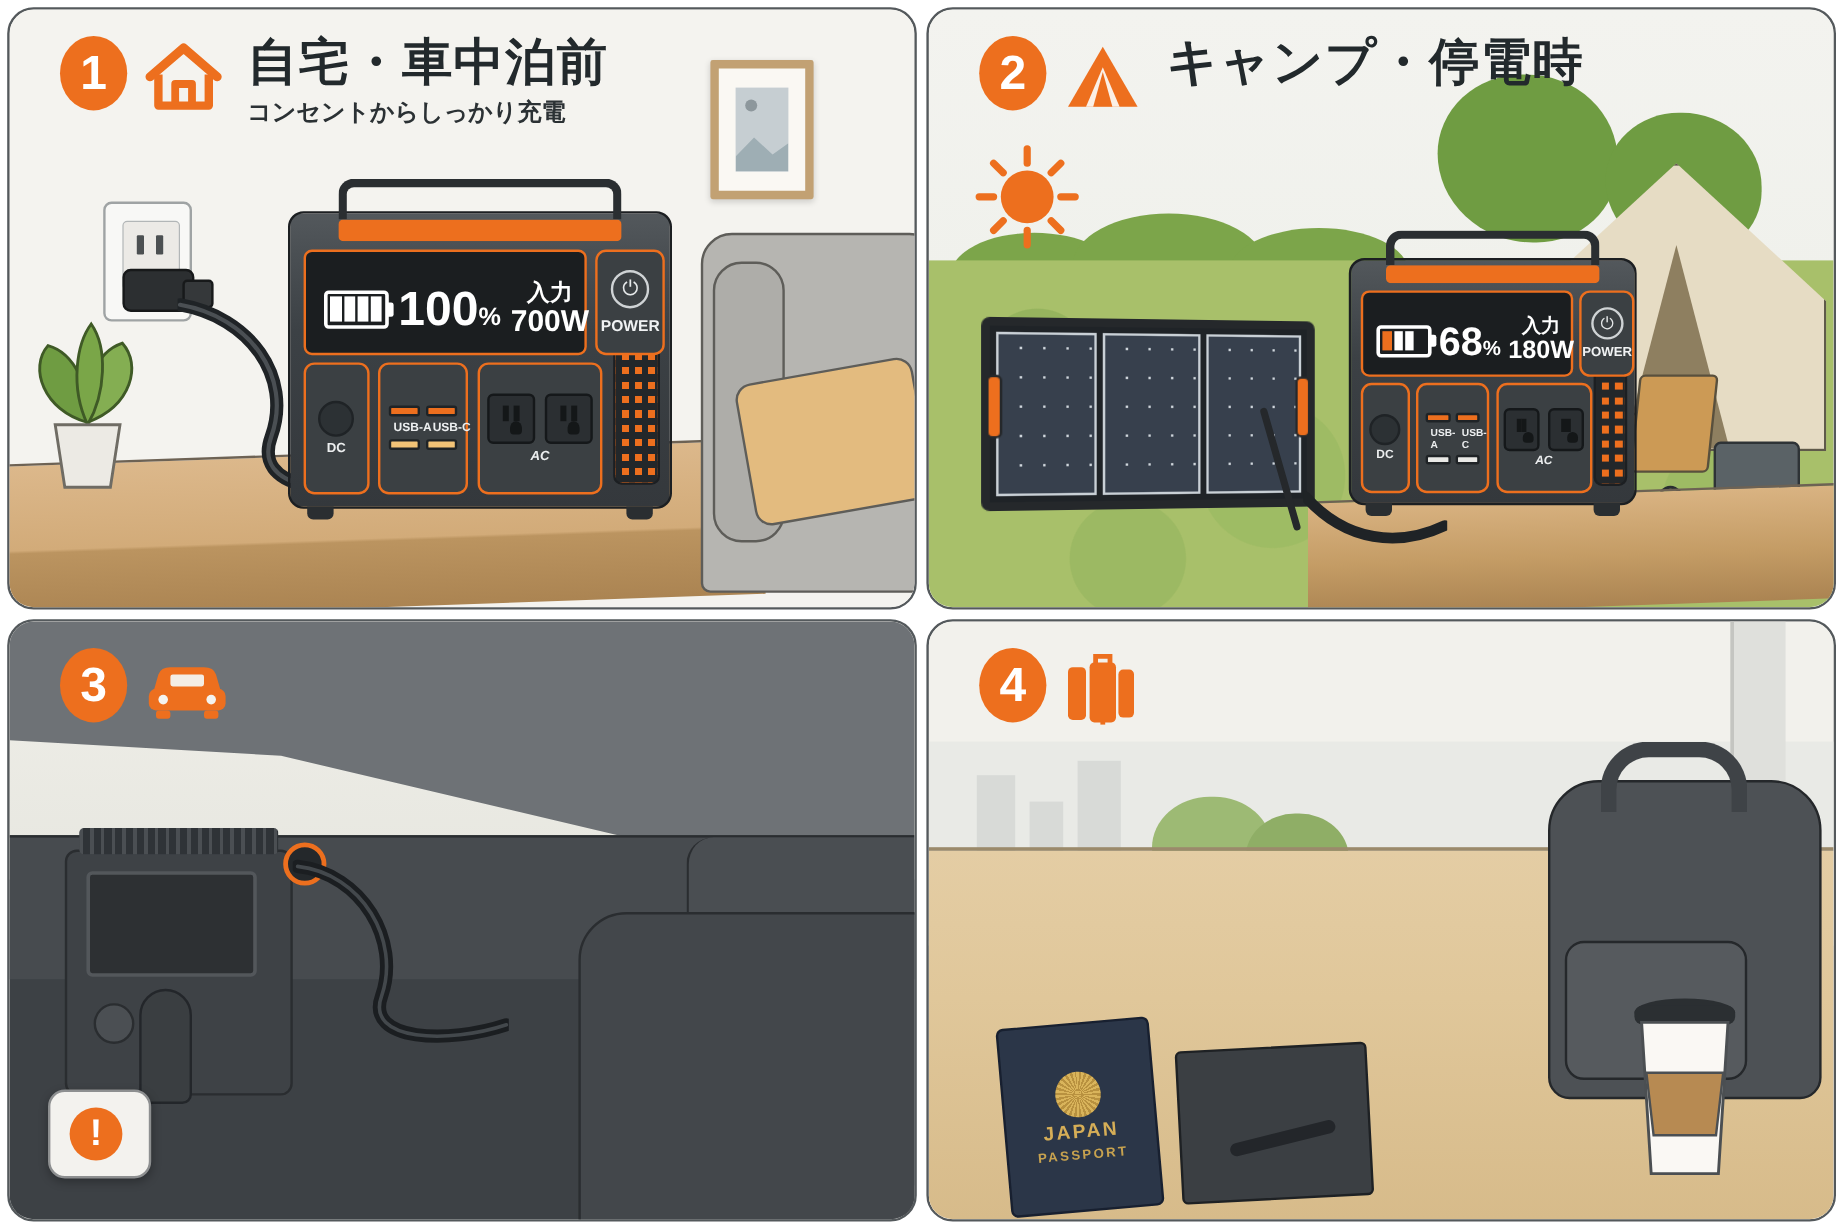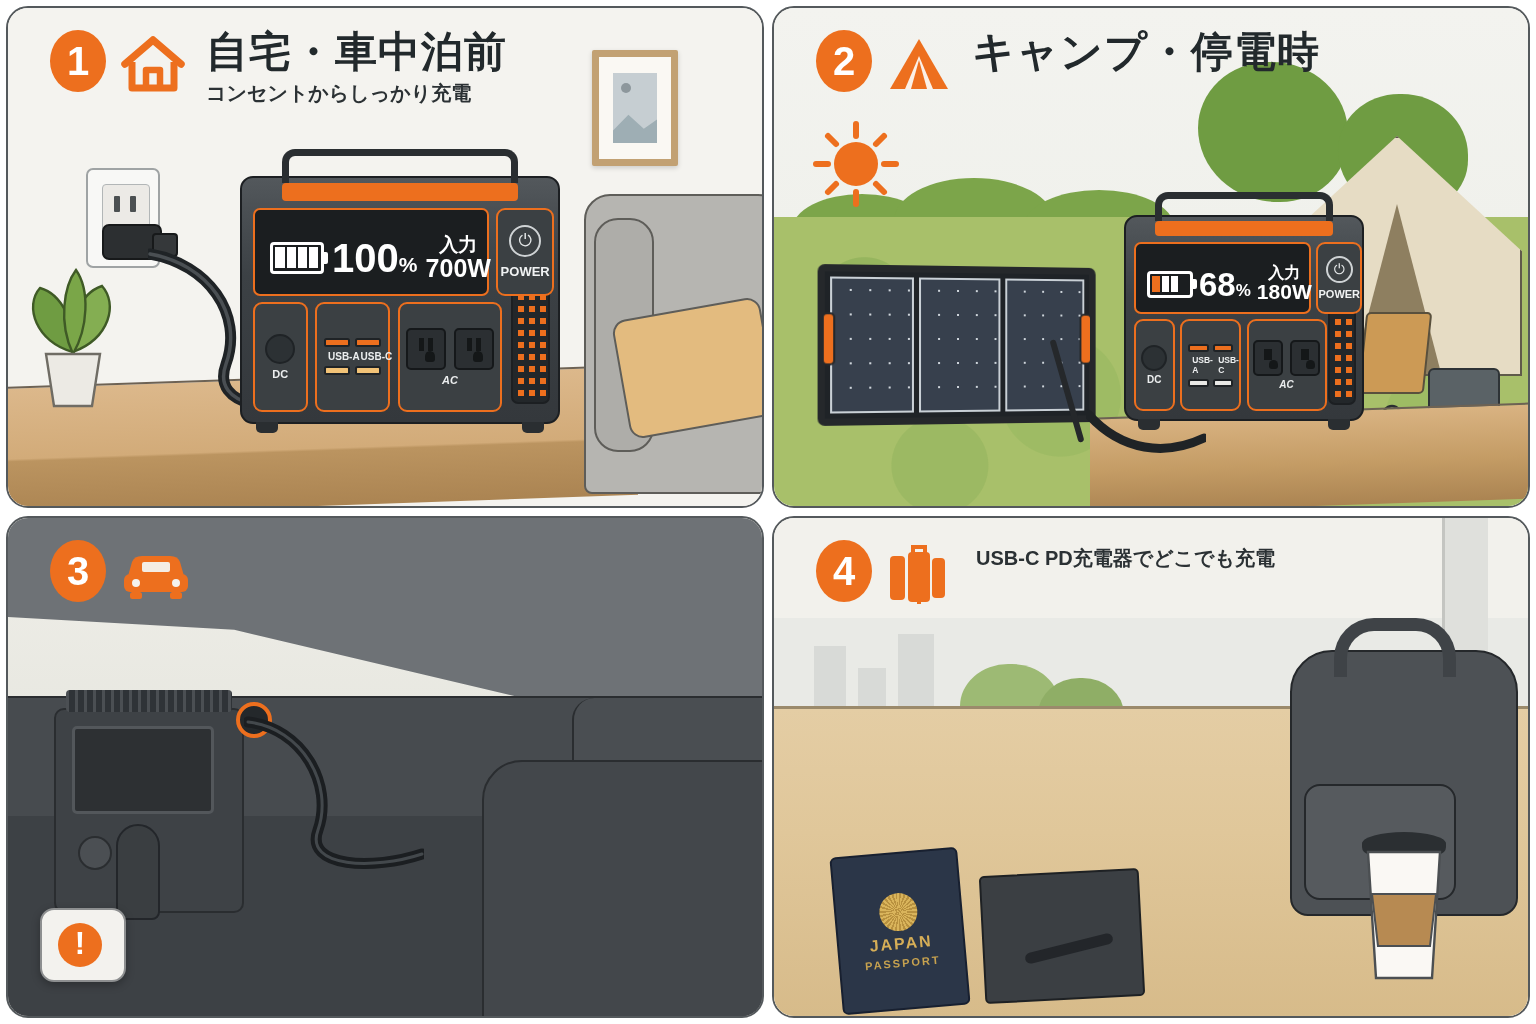--- a/index.html
+++ b/index.html
@@ -606,18 +606,17 @@
       <div class="hicon">
         <svg width="70" height="60" viewBox="0 0 70 60">
           <rect x="4" y="12" width="15" height="44" rx="4" fill="#ED6F1E"></rect>
           <rect x="46" y="14" width="13" height="40" rx="4" fill="#ED6F1E"></rect>
           <rect x="22" y="8" width="22" height="50" rx="4" fill="#ED6F1E"></rect>
           <path d="M27 9 L27 3 L39 3 L39 9" stroke="#ED6F1E" stroke-width="4" fill="none"></path>
           <rect x="31" y="56" width="4" height="4" fill="#ED6F1E"></rect>
         </svg>
       </div>
       <div class="htext">
-        <div class="hsub">USB-C PD充電器でどこでも充電</div>
       </div>
     </div>
   </div>
 
 </div>
 
 </body></html>

